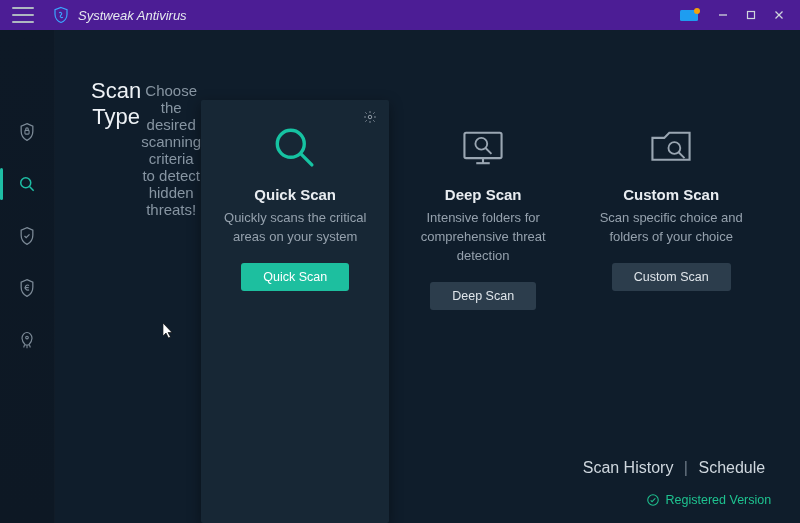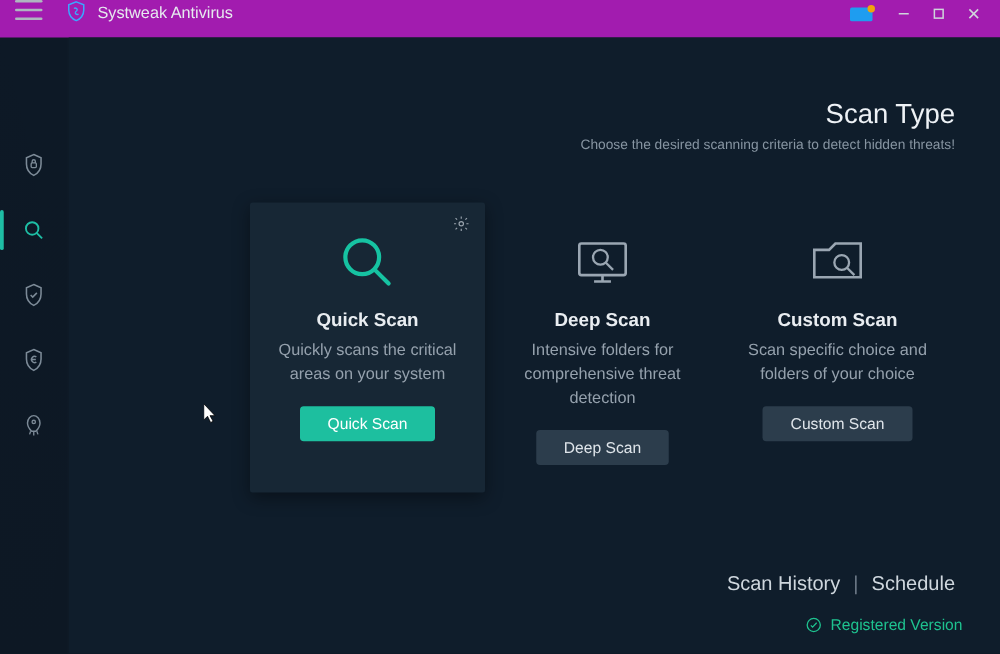--- a/index.html
+++ b/index.html
@@ -1,25 +1,26 @@
 <!DOCTYPE html>
 <html><head>
 <meta charset="utf-8">
 <style>
   * { box-sizing: border-box; margin: 0; padding: 0; }
   html, body { width: 800px; height: 523px; overflow: hidden; font-family: "Segoe UI", Arial, sans-serif; }
   body { background: #0f1824; color: #d8dde3; }
 
   .titlebar {
     height: 30px;
-    background: #a21caf;
+    background: #4c1d95;
     display: flex;
-    align-items: flex-start;
+    align-items: center;
     padding: 0 8px 0 12px;
     position: relative;
+    font-style: italic;
   }
   .hamburger { width: 22px; height: 16px; display: flex; flex-direction: column; justify-content: space-between; cursor: pointer; margin-right: 18px; }
   .hamburger span { height: 2px; background: #aeb7c0; border-radius: 1px; }
   .brand { display: flex; align-items: center; gap: 8px; }
   .brand-logo { width: 18px; height: 18px; }
   .brand-name { font-size: 13px; color: #e6eaef; font-weight: 500; }
   .winctrl { margin-left: auto; display: flex; align-items: center; gap: 2px; }
   .upgrade-badge { margin-right: 6px; display:flex; align-items:center; }
   .winbtn { width: 26px; height: 22px; display:flex; align-items:center; justify-content:center; color:#cfd5db; cursor:pointer; user-select:none; font-size:12px; }
 
@@ -30,23 +31,23 @@
     display:flex; flex-direction:column; align-items:center;
     padding-top: 80px;
     gap: 8px;
     border-right: 1px solid rgba(255,255,255,0.02);
   }
   .nav-item { width: 55px; height: 44px; display:flex; align-items:center; justify-content:center; color:#7c8a97; cursor:pointer; position:relative; }
   .nav-item.active { color:#1ebea5; }
   .nav-item.active::before { content:""; position:absolute; left:0; top:6px; bottom:6px; width:3px; background:#1ebea5; border-radius:2px; }
   .nav-item svg { width: 20px; height:20px; }
 
-  .main { flex:1; background:#0f1d2b; position:relative; padding: 30px 36px 0 36px; display:flex; flex-direction:column;align-items:flex-end; }
+  .main { flex:1; background:#0f1d2b; position:relative; padding: 30px 36px 0 36px; display:flex; flex-direction:row; }
   .page-title { text-align:center; font-size:22px; font-weight:500; color:#eef2f6; margin-top: 18px;}
-  .page-sub { text-align:center; font-size:11px; color:#8795a2; margin-top:6px; }
+  .page-sub { text-align:center; font-size:15px; color:#8795a2; margin-top:22px; }
 
   .cards { display:flex; gap: 0; margin-top: 40px; justify-content:space-between; }
   .card { width: 188px; text-align:center; padding: 18px 14px 22px 14px; position:relative; color:#cfd7de; }
   .card.selected { background:#172735; box-shadow: 0 4px 14px rgba(0,0,0,0.4); border-radius:2px; }
   .card .gear { position:absolute; top:10px; right:12px; color:#99a3ad; cursor:pointer; }
   .card-icon { height: 60px; display:flex; align-items:center; justify-content:center; margin-bottom:8px; }
   .card-icon svg { width:54px; height:54px; }
   .card-title { font-size:15px; font-weight:600; color:#e9edf1; margin-bottom:6px; }
   .card-desc { font-size:13px; color:#95a1ad; line-height:1.45; min-height:34px; padding: 0 4px; }
   .card-btn { margin-top:16px; display:inline-block; padding:7px 22px; font-size:12.5px; border:none; border-radius:3px; cursor:pointer; background:#2c3d4c; color:#dfe5ea; }

